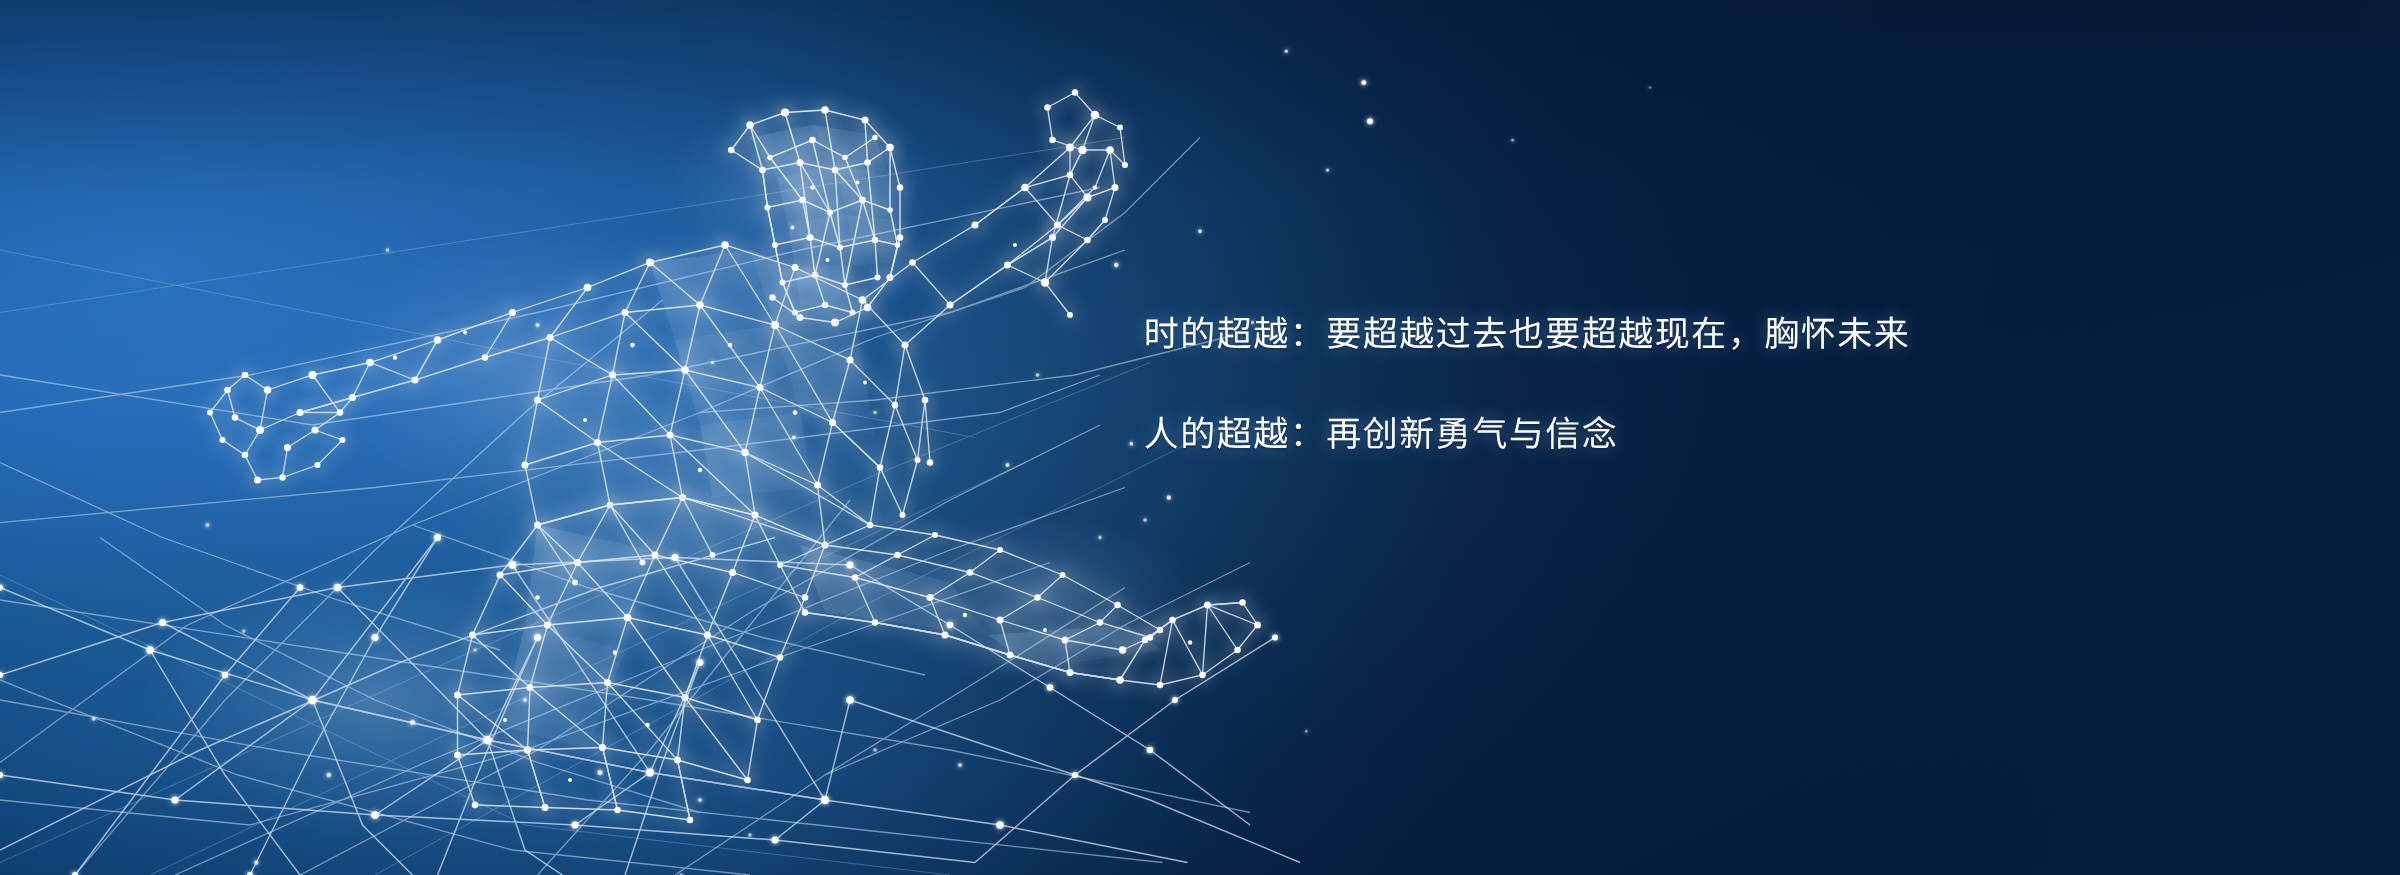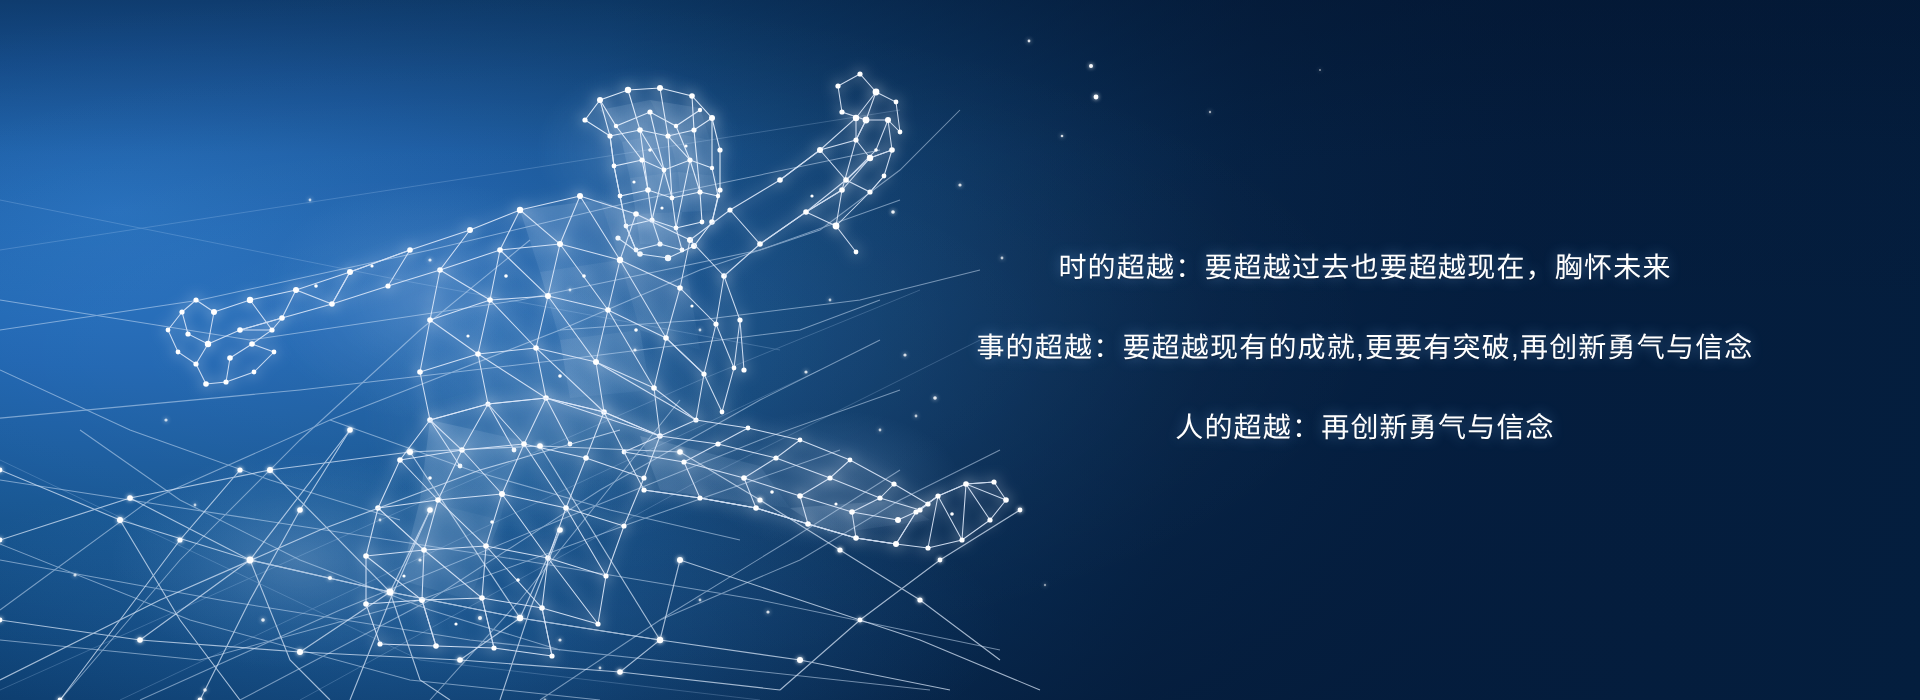--- a/index.html
+++ b/index.html
@@ -6,21 +6,20 @@
   html,body{margin:0;padding:0;background:#061a36;}
   *{box-sizing:border-box;}
 
   .banner{
     position:relative;
     width:1920px;
     height:700px;
     overflow:hidden;
     font-family:"Liberation Sans","DejaVu Sans",sans-serif;
     background:#07284f;
-    text-align:center;
   }
 
   
   .bg-base{
     position:absolute; inset:0;
     background:
       radial-gradient(115% 140% at 6% 30%, #2573c4 0%, #1c63b0 16%, #14538f 32%, #0c3c6d 50%, #08294f 68%, #05203f 82%, #041b33 100%);
   }
   .bg-dark-right{
     position:absolute; inset:0;
@@ -601,17 +600,16 @@
       <circle cx="380" cy="520" r="1.4" opacity="0.7"></circle>
       <circle cx="263" cy="620" r="1.8" opacity="0.85"></circle>
       <circle cx="545" cy="700" r="1.4" opacity="0.6"></circle>
       <circle cx="880" cy="430" r="1.4" opacity="0.7"></circle>
       <circle cx="1045" cy="585" r="1.2" opacity="0.5"></circle>
     </g>
   </svg>
 
   <div class="copy">
     <div class="copy-line">时的超越：要超越过去也要超越现在，胸怀未来</div>
-    <div class="copy-line">事的超越：要超越现有的成就,更要有突破,再创新勇气与信念</div>
     <div class="copy-line">人的超越：再创新勇气与信念</div>
   </div>
 
 </div>
 
 </body></html>

